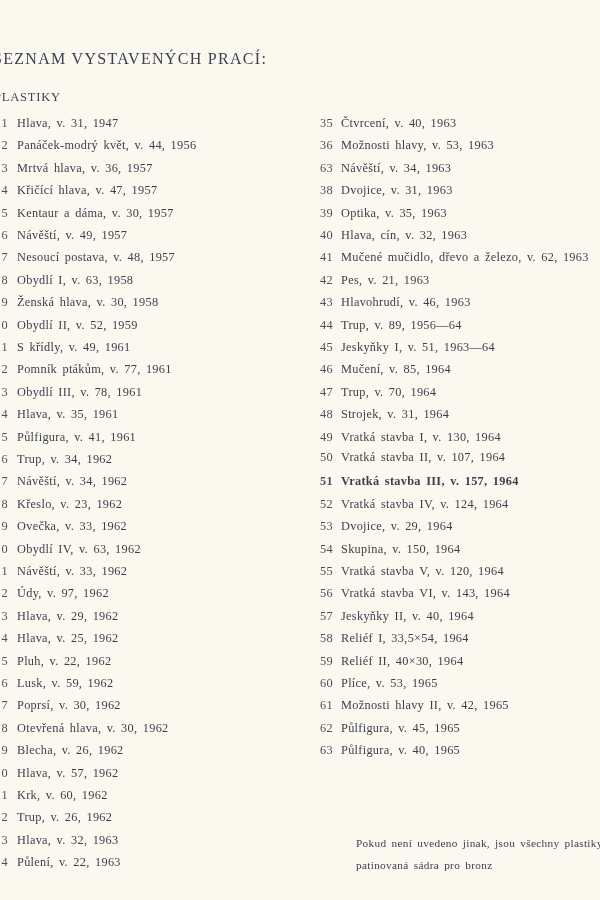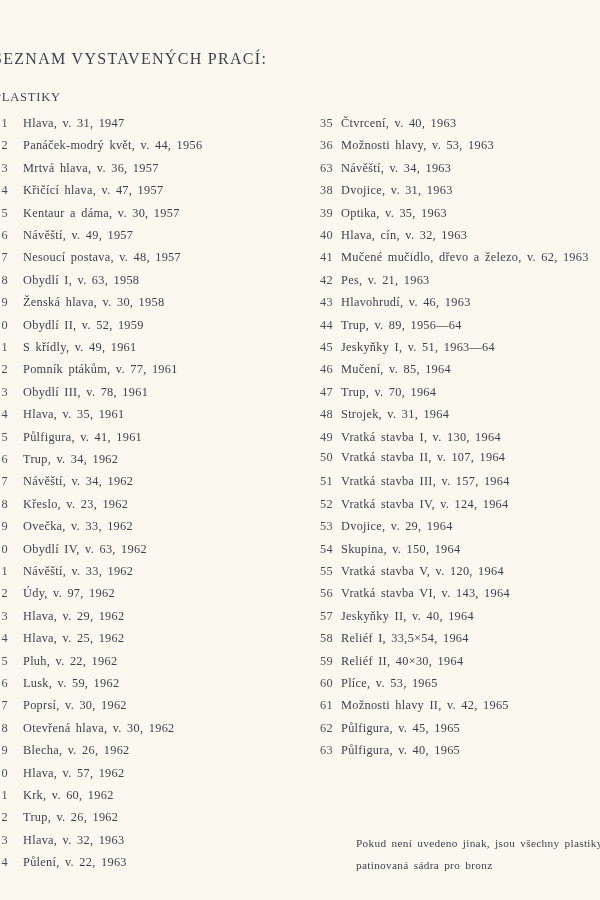--- a/index.html
+++ b/index.html
@@ -18,21 +18,21 @@
     font-size:12.5px; letter-spacing:0.8px; color:#3c4150;
   }
   .list { position:absolute; margin:0; padding:0; list-style:none; }
   .list li {
     position:absolute; height:18px; line-height:18px;
     font-size:12.3px; white-space:nowrap; letter-spacing:0.3px;
     word-spacing:2px;
   }
   .num { display:inline-block; text-align:right; color:#4a4f5c; }
   .left .num { width:10px; margin-left:-2px; }
-  .left .txt { position:absolute; left:23px; }
+  .left .txt { position:absolute; left:17px; }
   .right .num { width:27px; }
   .right .txt { position:absolute; left:35px; }
   .left { left:0; top:0; }
   .right { left:306px; top:0; }
   .note {
     position:absolute; left:356px; top:832px; width:260px;
     font-size:11.3px; line-height:22px; letter-spacing:0.3px; word-spacing:2px;
     color:#3a3f4e;
   }
 </style>
@@ -89,21 +89,21 @@
       <li style="top: 248.4px;"><span class="num">41</span><span class="txt">Mučené mučidlo, dřevo a železo, v. 62, 1963</span></li>
       <li style="top: 270.8px;"><span class="num">42</span><span class="txt">Pes, v. 21, 1963</span></li>
       <li style="top: 293.2px;"><span class="num">43</span><span class="txt">Hlavohrudí, v. 46, 1963</span></li>
       <li style="top: 315.6px;"><span class="num">44</span><span class="txt">Trup, v. 89, 1956—64</span></li>
       <li style="top: 338px;"><span class="num">45</span><span class="txt">Jeskyňky I, v. 51, 1963—64</span></li>
       <li style="top: 360.4px;"><span class="num">46</span><span class="txt">Mučení, v. 85, 1964</span></li>
       <li style="top: 382.8px;"><span class="num">47</span><span class="txt">Trup, v. 70, 1964</span></li>
       <li style="top: 405.2px;"><span class="num">48</span><span class="txt">Strojek, v. 31, 1964</span></li>
       <li style="top: 427.6px;"><span class="num">49</span><span class="txt">Vratká stavba I, v. 130, 1964</span></li>
       <li style="top: 448px;"><span class="num">50</span><span class="txt">Vratká stavba II, v. 107, 1964</span></li>
-      <li style="top: 472.4px;"><span class="num">51</span><span class="txt">Vratká stavba III, v. 157, 1964</span></li>
+      <li style="top: 472.4px; font-weight: bold;"><span class="num">51</span><span class="txt">Vratká stavba III, v. 157, 1964</span></li>
       <li style="top: 494.8px;"><span class="num">52</span><span class="txt">Vratká stavba IV, v. 124, 1964</span></li>
       <li style="top: 517.2px;"><span class="num">53</span><span class="txt">Dvojice, v. 29, 1964</span></li>
       <li style="top: 539.6px;"><span class="num">54</span><span class="txt">Skupina, v. 150, 1964</span></li>
       <li style="top: 562px;"><span class="num">55</span><span class="txt">Vratká stavba V, v. 120, 1964</span></li>
       <li style="top: 584.4px;"><span class="num">56</span><span class="txt">Vratká stavba VI, v. 143, 1964</span></li>
       <li style="top: 606.8px;"><span class="num">57</span><span class="txt">Jeskyňky II, v. 40, 1964</span></li>
       <li style="top: 629.2px;"><span class="num">58</span><span class="txt">Reliéf I, 33,5×54, 1964</span></li>
       <li style="top: 651.6px;"><span class="num">59</span><span class="txt">Reliéf II, 40×30, 1964</span></li>
       <li style="top: 674px;"><span class="num">60</span><span class="txt">Plíce, v. 53, 1965</span></li>
       <li style="top: 696.4px;"><span class="num">61</span><span class="txt">Možnosti hlavy II, v. 42, 1965</span></li>

